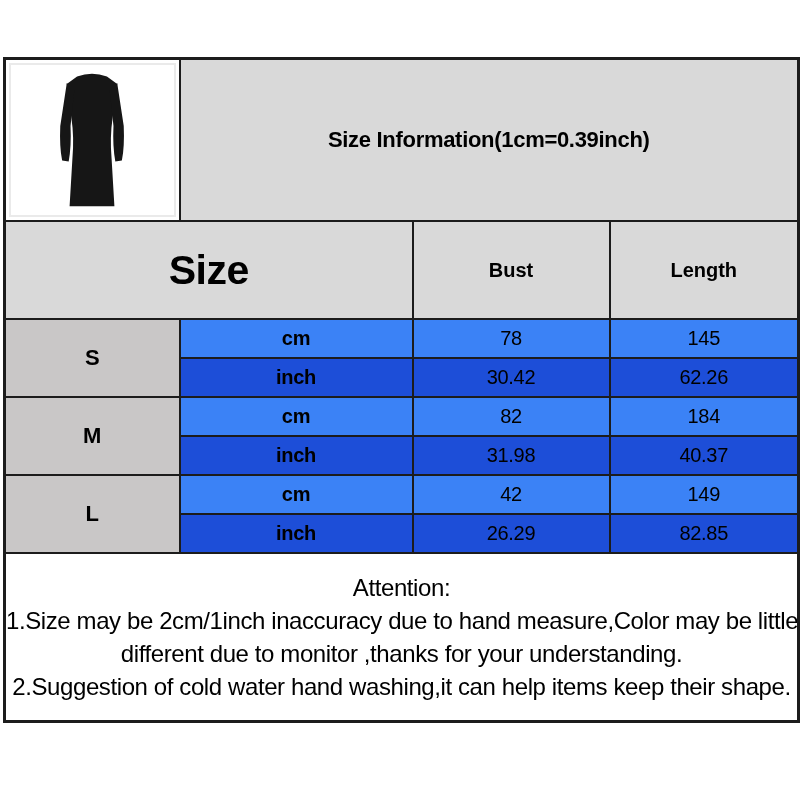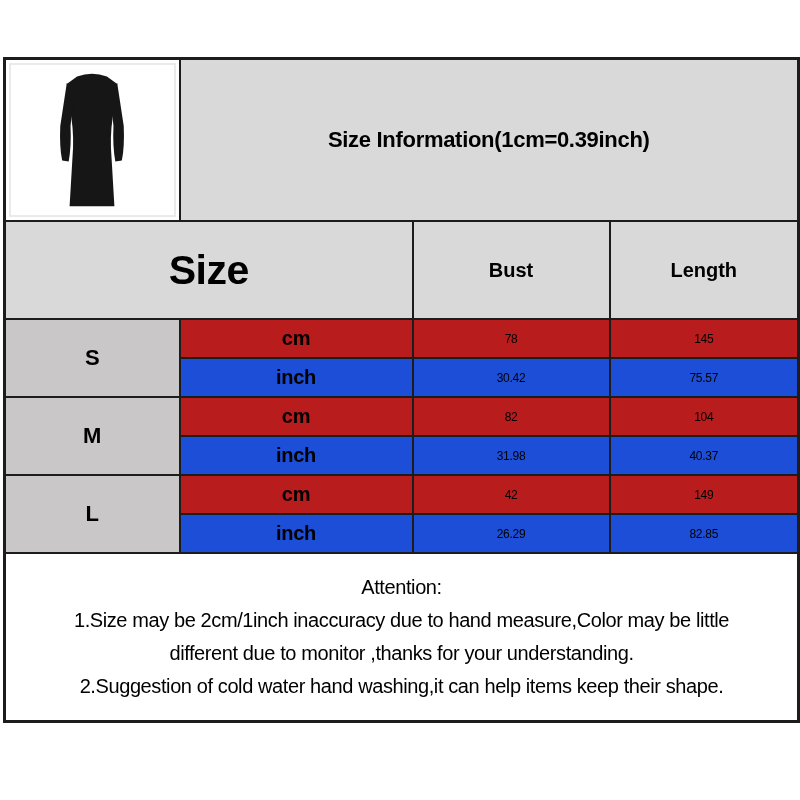--- a/index.html
+++ b/index.html
@@ -48,39 +48,39 @@
     background: #d9d9d9;
     font-weight: bold;
     font-size: 22px;
     letter-spacing: -0.3px;
   }
   
   .row-header td { height: 96px; background: #d9d9d9; font-weight: bold; }
   td.h-size { font-size: 41px; letter-spacing: -0.5px; margin-top: 14px; }
   td.h-col  { font-size: 20px; }
   
-  .row-cm td   { height: 37px; background: #b91c1c; }
+  .row-cm td   { height: 37px; background: #3b82f6; }
   .row-inch td { height: 37px; background: #1d4ed8; }
   td.size-label {
     background: #c9c7c7;
     font-weight: bold;
     font-size: 22px;
   }
   td.unit { font-weight: bold; font-size: 20px; letter-spacing: -0.3px; }
-  td.val  { font-weight: normal; font-size: 12px; letter-spacing: -0.3px; }
+  td.val  { font-weight: normal; font-size: 20px; letter-spacing: -0.3px; }
   
   td.attention-cell {
     height: 166px;
     background: #ffffff;
     vertical-align: top;
     text-align: left;
     padding: 3px 6px;
   }
   .att-line {
-    font-size: 20px;
+    font-size: 24px;
     line-height: 33px;
     letter-spacing: -0.4px;
     white-space: nowrap;
   }
 </style>
 </head>
 <body>
 
 <div class="sheet">
   <table class="size-table">
@@ -115,28 +115,28 @@
 
     <tr class="row-cm">
       <td class="size-label" rowspan="2">S</td>
       <td class="unit">cm</td>
       <td class="val">78</td>
       <td class="val">145</td>
     </tr>
     <tr class="row-inch">
       <td class="unit">inch</td>
       <td class="val">30.42</td>
-      <td class="val">75.57</td>
+      <td class="val">62.26</td>
     </tr>
 
     <tr class="row-cm">
       <td class="size-label" rowspan="2">M</td>
       <td class="unit">cm</td>
       <td class="val">82</td>
-      <td class="val">104</td>
+      <td class="val">184</td>
     </tr>
     <tr class="row-inch">
       <td class="unit">inch</td>
       <td class="val">31.98</td>
       <td class="val">40.37</td>
     </tr>
 
     <tr class="row-cm">
       <td class="size-label" rowspan="2">L</td>
       <td class="unit">cm</td>

